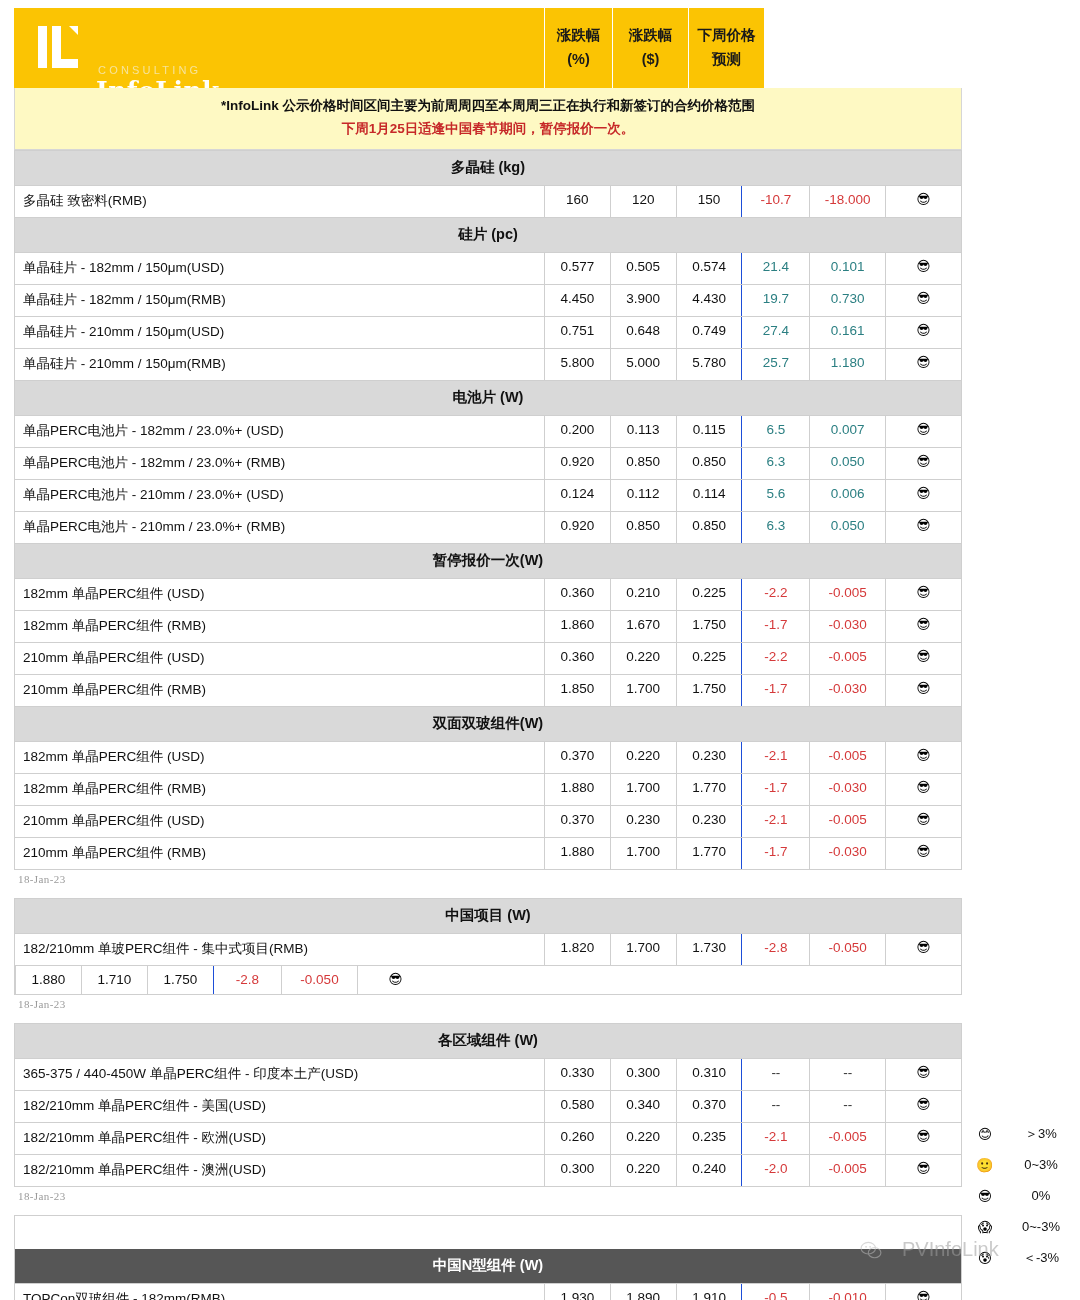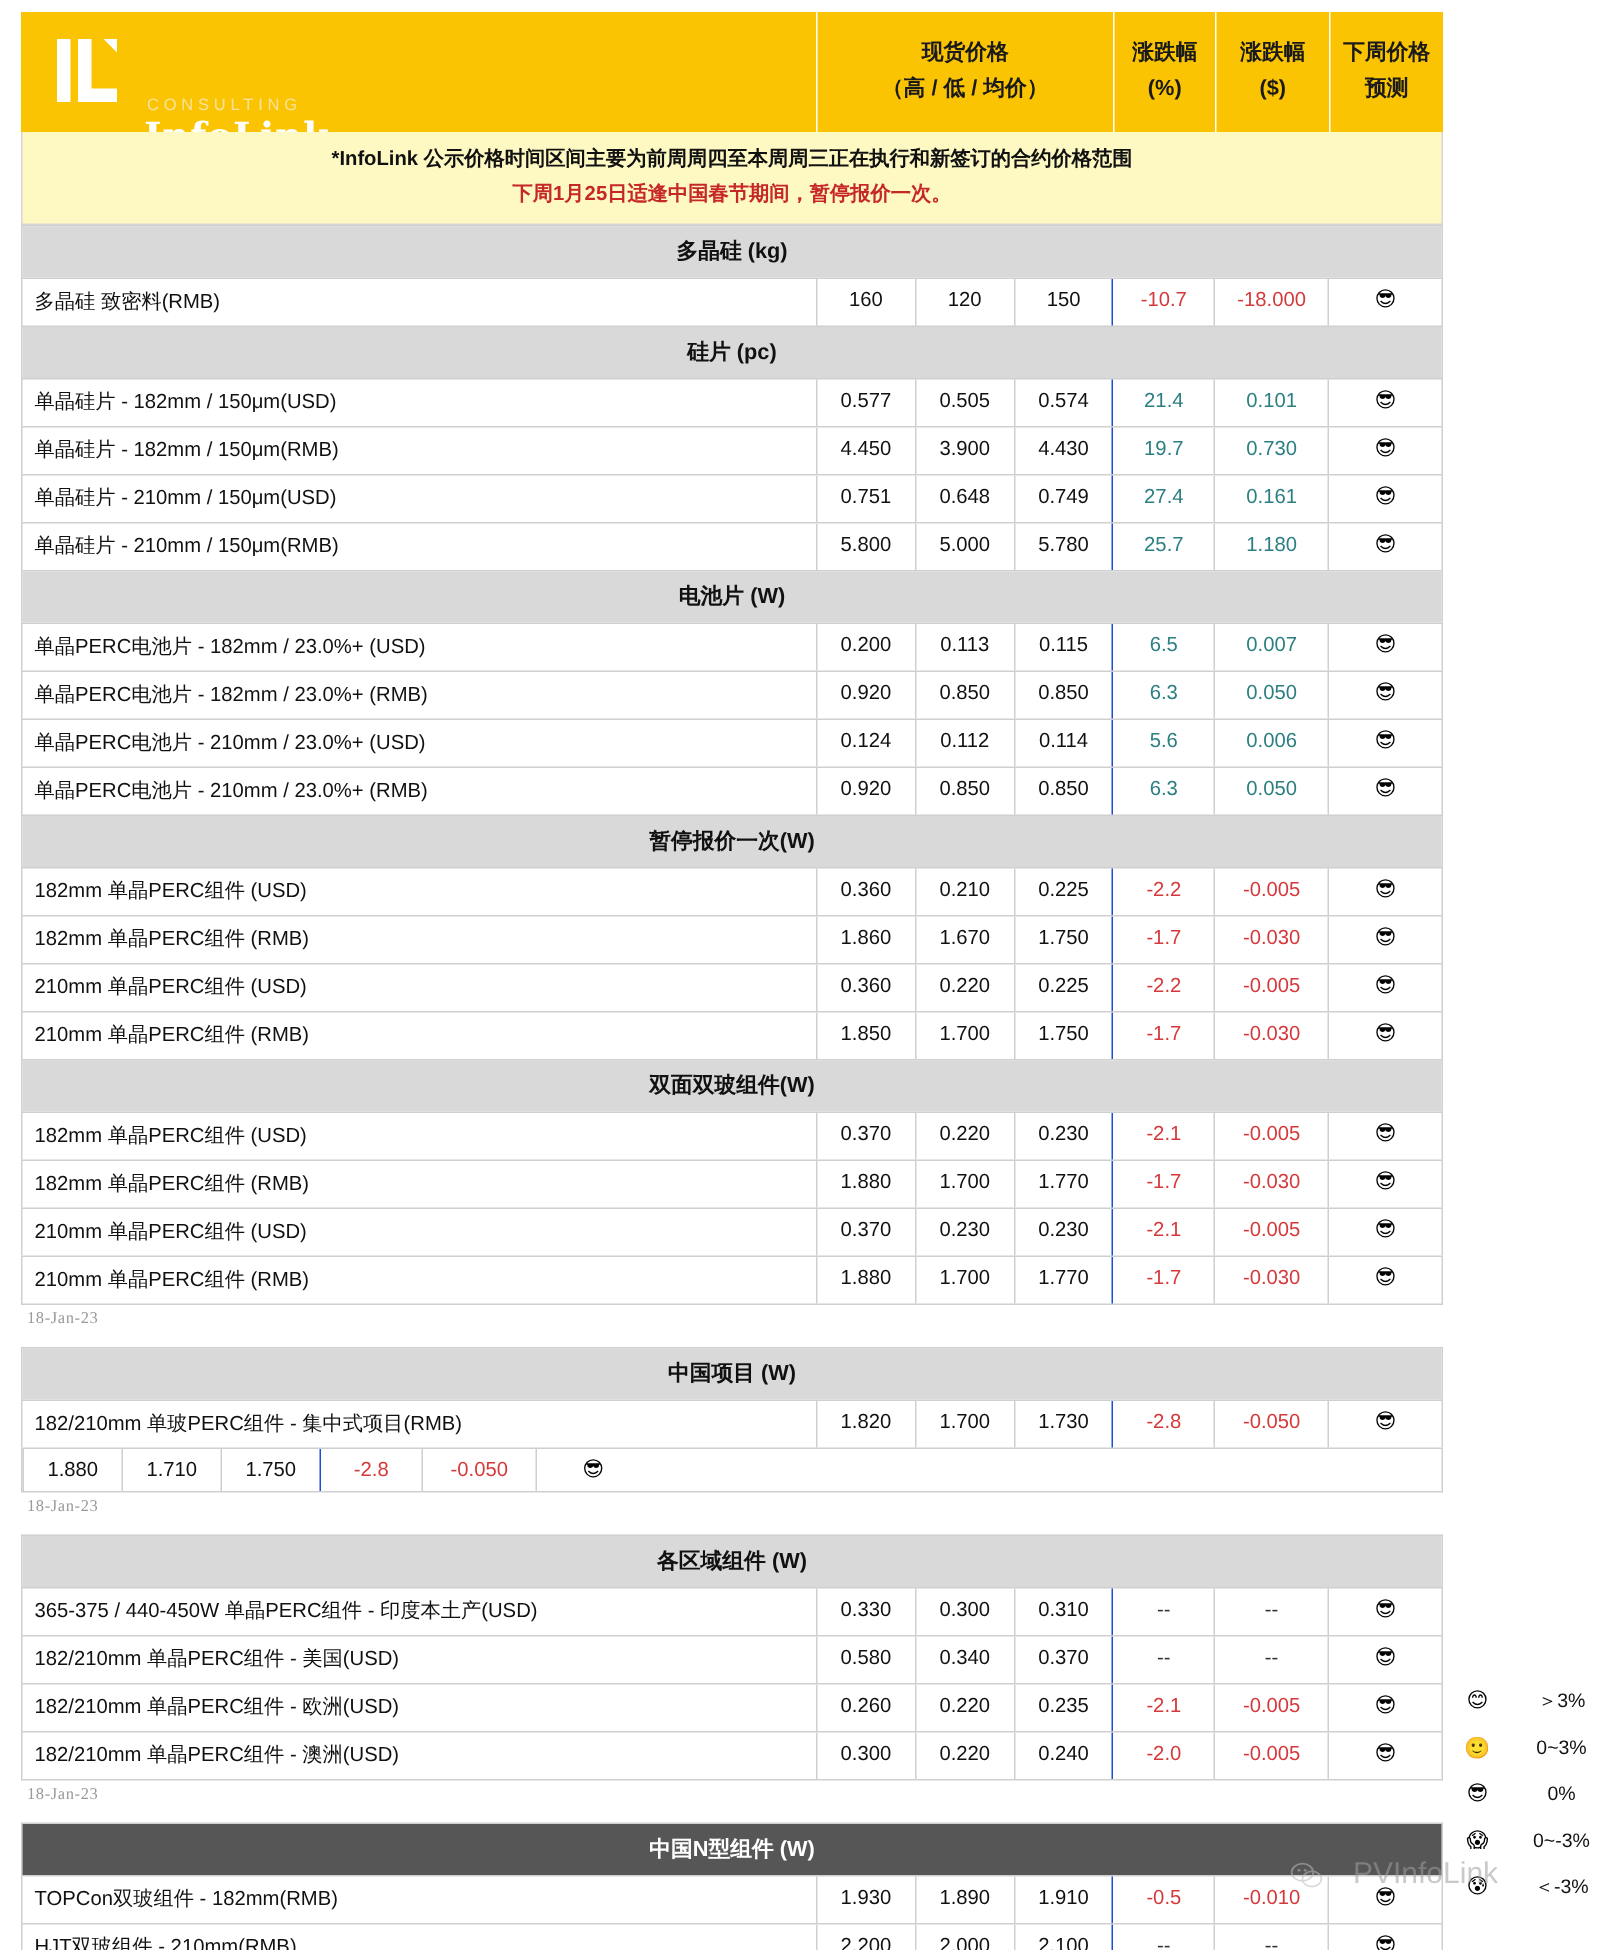--- a/index.html
+++ b/index.html
@@ -95,21 +95,21 @@
   }
   .sec {
     width: 100%;
     box-sizing: border-box;
     text-align: center;
     font-weight: bold;
     font-size: 14.5px;
     padding: 7px 0 8px;
   }
   .sec.light { background: #d9d9d9; color: #111; }
-  .sec.dark  { background: #565656; color: #ffffff; }
+  .sec.dark  { background: #565656; color: #ffffff; margin-top: 33px; }
 
   .row {
     display: flex;
     width: 948px;
     box-sizing: border-box;
     border: 1px solid #cfcfcf;
     border-bottom: none;
     background: #ffffff;
   }
   .row.last { border-bottom: 1px solid #cfcfcf; }
@@ -204,24 +204,20 @@
     <div class="logo-cell">
       <svg class="logo-mark" viewBox="0 0 52 52">
         <rect x="2" y="4" width="9" height="42" fill="#ffffff"></rect>
         <rect x="16" y="4" width="9" height="42" fill="#ffffff"></rect>
         <rect x="16" y="37" width="26" height="9" fill="#ffffff"></rect>
         <polygon points="33,4 42,4 42,13" fill="#ffffff"></polygon>
       </svg>
       <div class="logo-word">InfoLink</div>
       <div class="logo-sub">CONSULTING</div>
     </div>
-    <div class="hcell price">
-      <span>现货价格</span>
-      <span>（高 / 低 / 均价）</span>
-    </div>
     <div class="hcell pct">
       <span>涨跌幅</span>
       <span>(%)</span>
     </div>
     <div class="hcell dol">
       <span>涨跌幅</span>
       <span>($)</span>
     </div>
     <div class="hcell fore">
       <span>下周价格</span>

